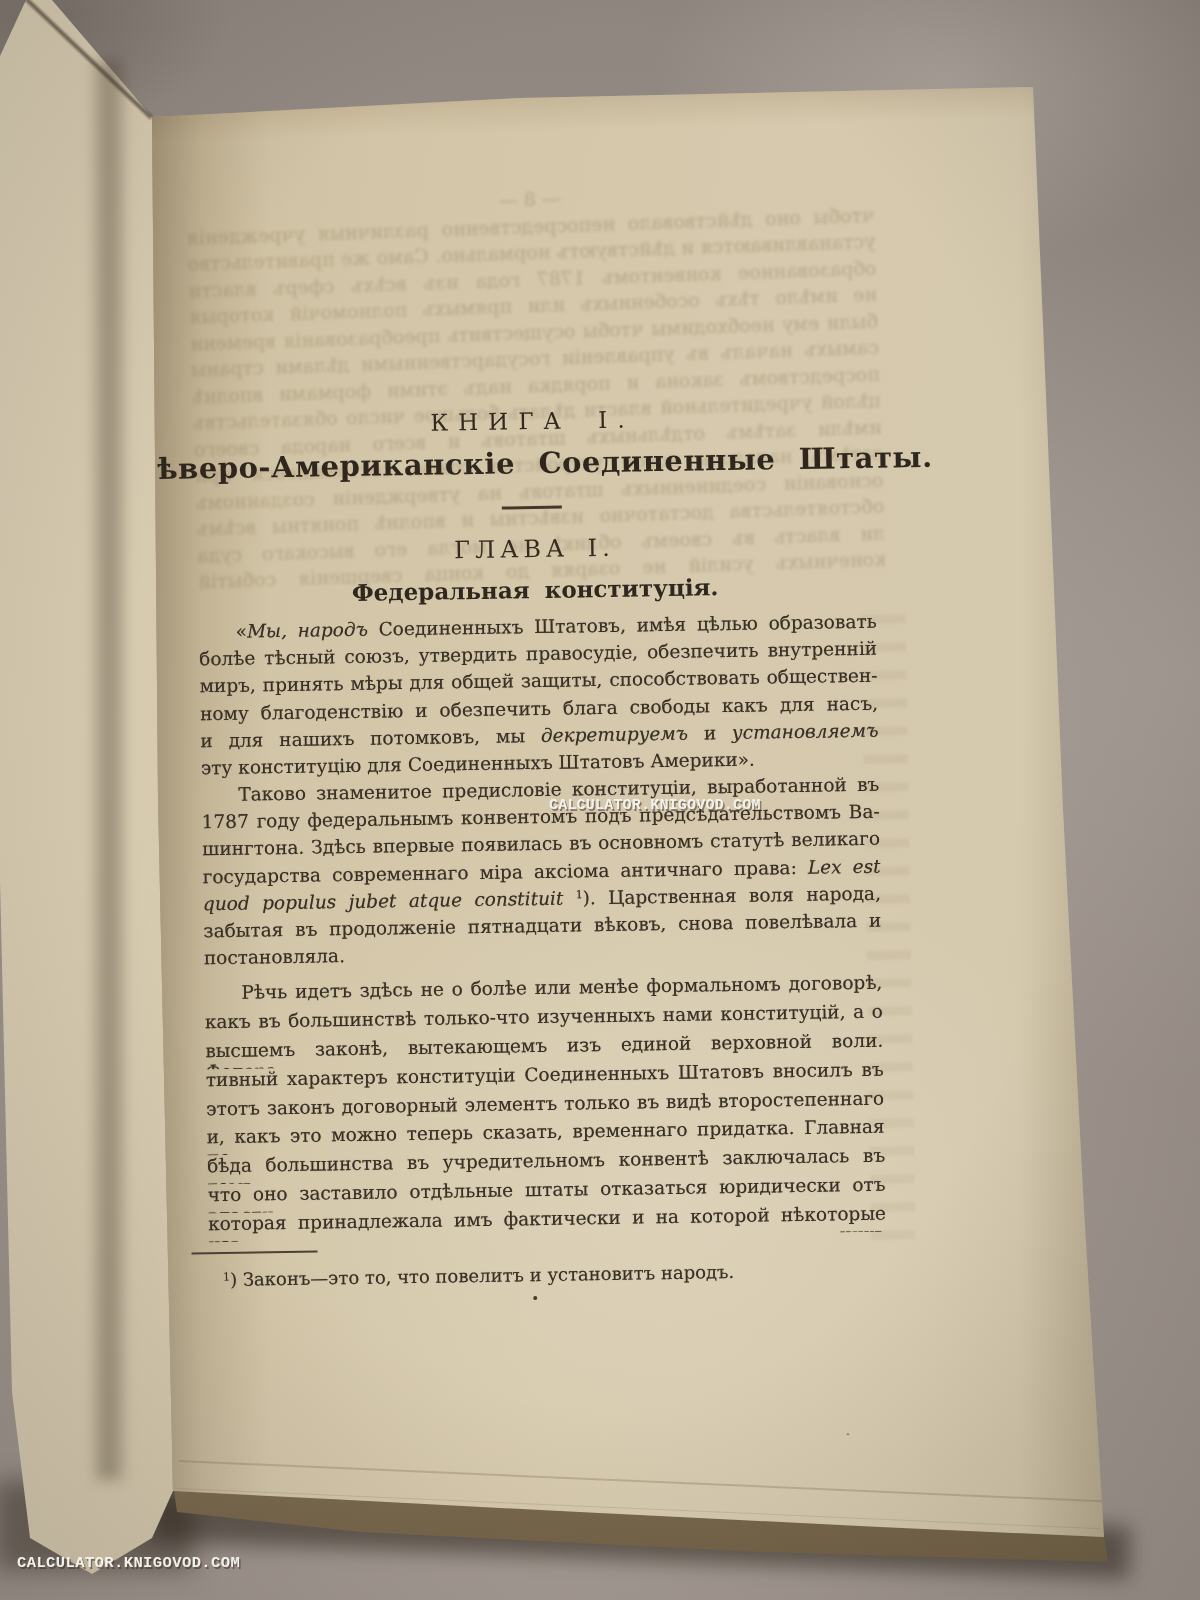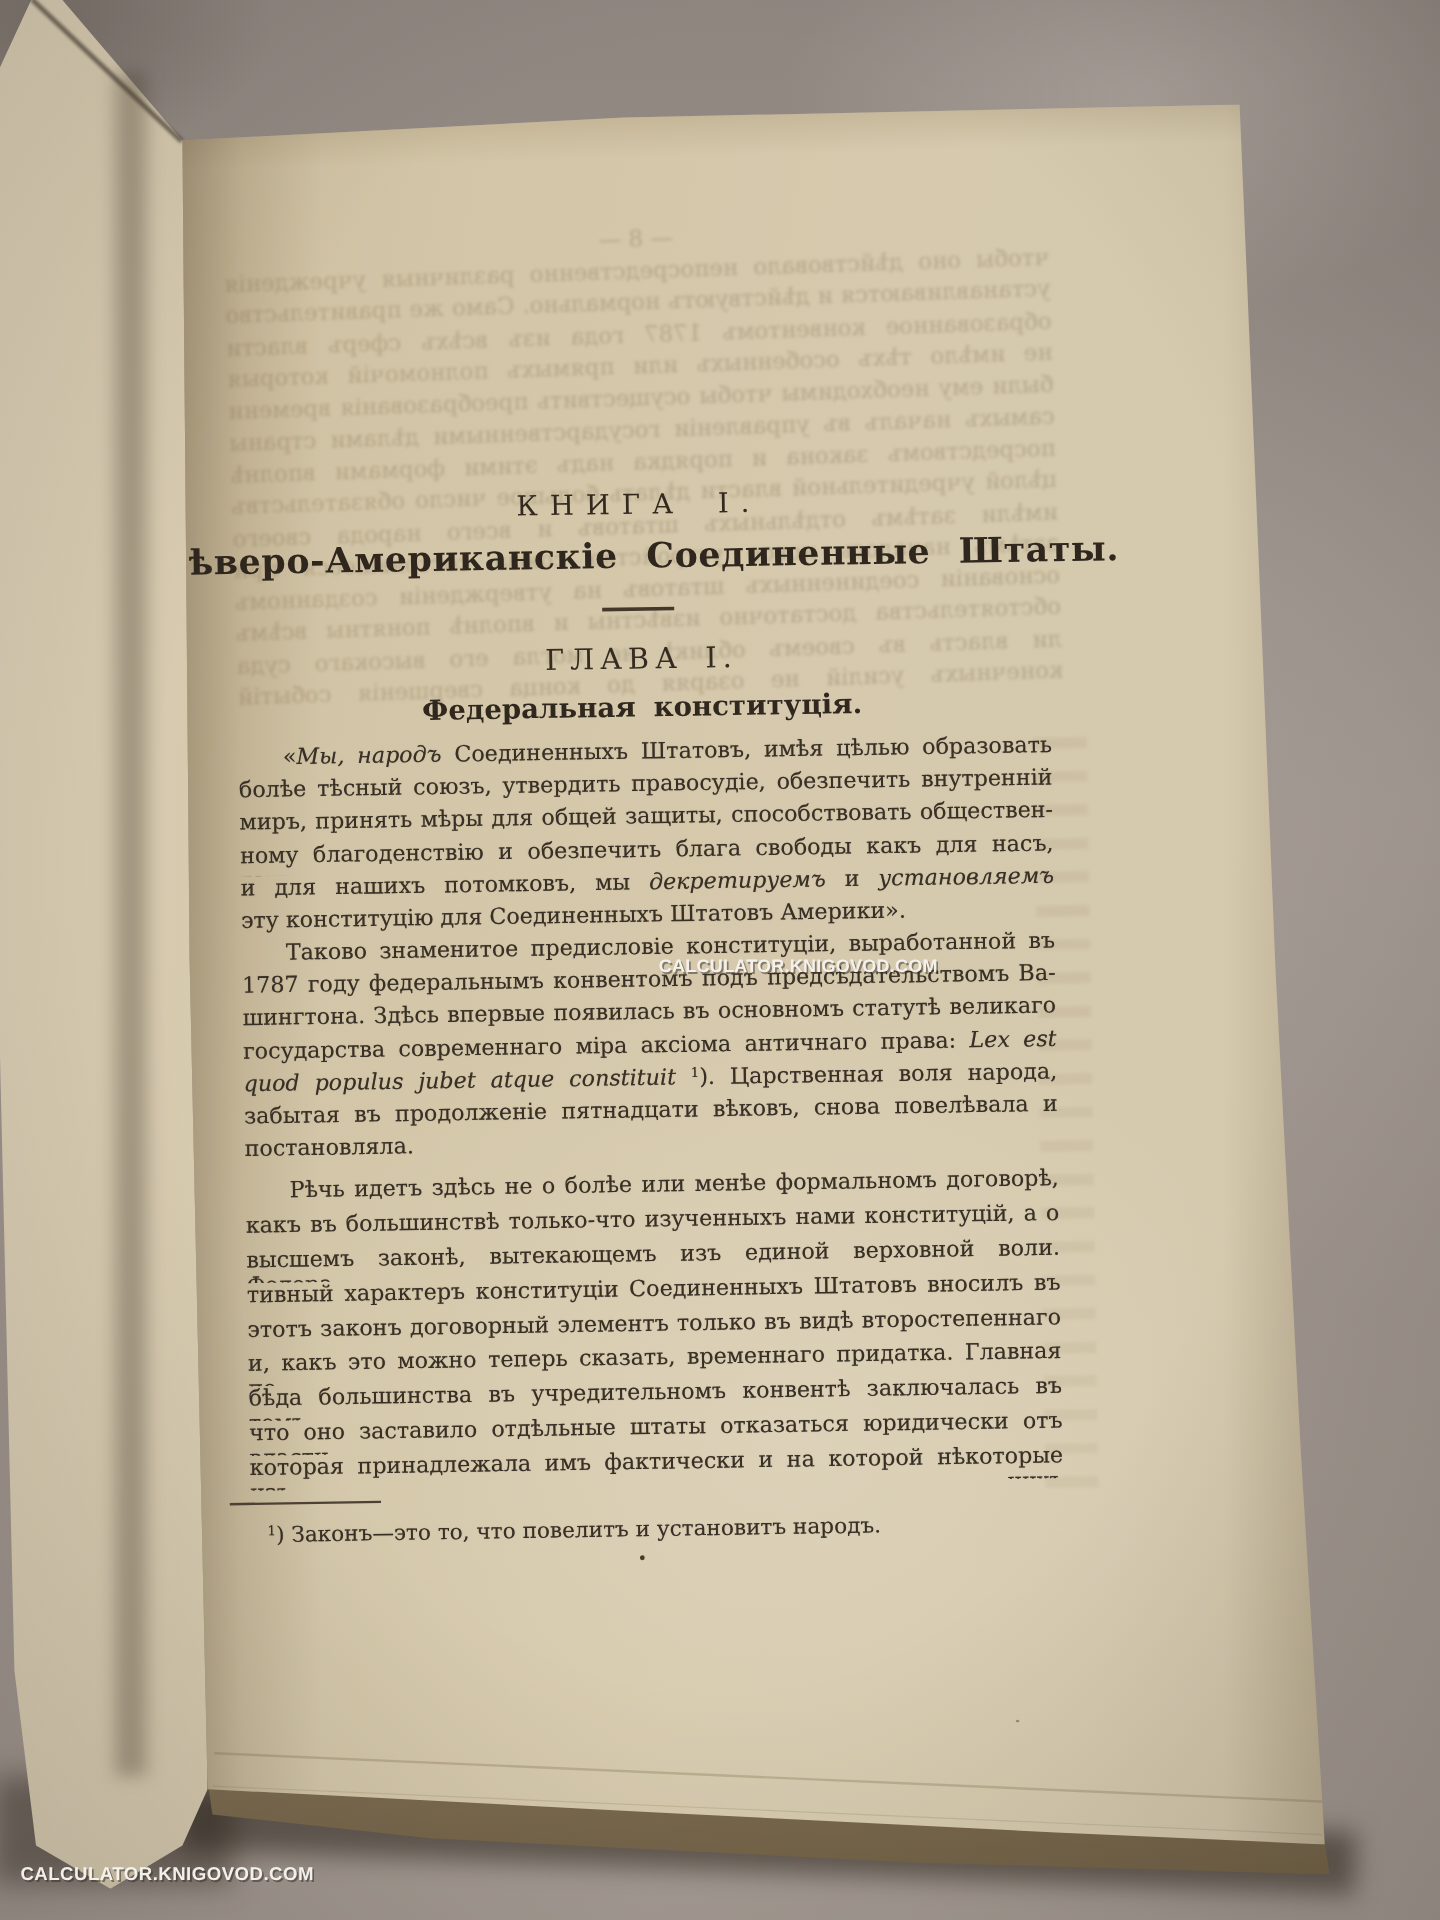--- a/index.html
+++ b/index.html
@@ -67,21 +67,21 @@
   #p2{top:779px;--lh:27.2px;}
   #p3{top:977px;--lh:28.9px;}
   .fn-rule{position:absolute;left:186px;top:1247px;width:126px;height:2px;background:#4c4134;}
   .footnote{position:absolute;left:203px;top:1264px;width:678px;font-size:18px;color:#382f25;text-shadow:0 0 .7px rgba(56,47,37,.5);}
   .footnote .fn-text{text-indent:14px;}
   .footnote sup{font-size:.62em;vertical-align:.5em;}
 
   .speck{position:absolute;border-radius:50%;background:#473a29;}
 
   
-  .wm{position:absolute;font-family:Liberation Sans, sans-serif;font-weight:bold;color:#f6f4f0;
+  .wm{position:absolute;font-family:Liberation Mono, monospace;font-weight:bold;color:#f6f4f0;
       text-shadow:1.5px 1.5px 0 rgba(58,48,38,.55);white-space:nowrap;z-index:10;}
   .wm-center{left:549px;top:797px;font-size:15px;letter-spacing:.2px;opacity:.95;}
   .wm-bottom{left:17px;top:1554px;font-size:15.5px;letter-spacing:.4px;opacity:.97;}
 </style>
 </head>
 <body>
 
 <div class="scene">
 
   <div class="shadow-bottomleft"></div>

